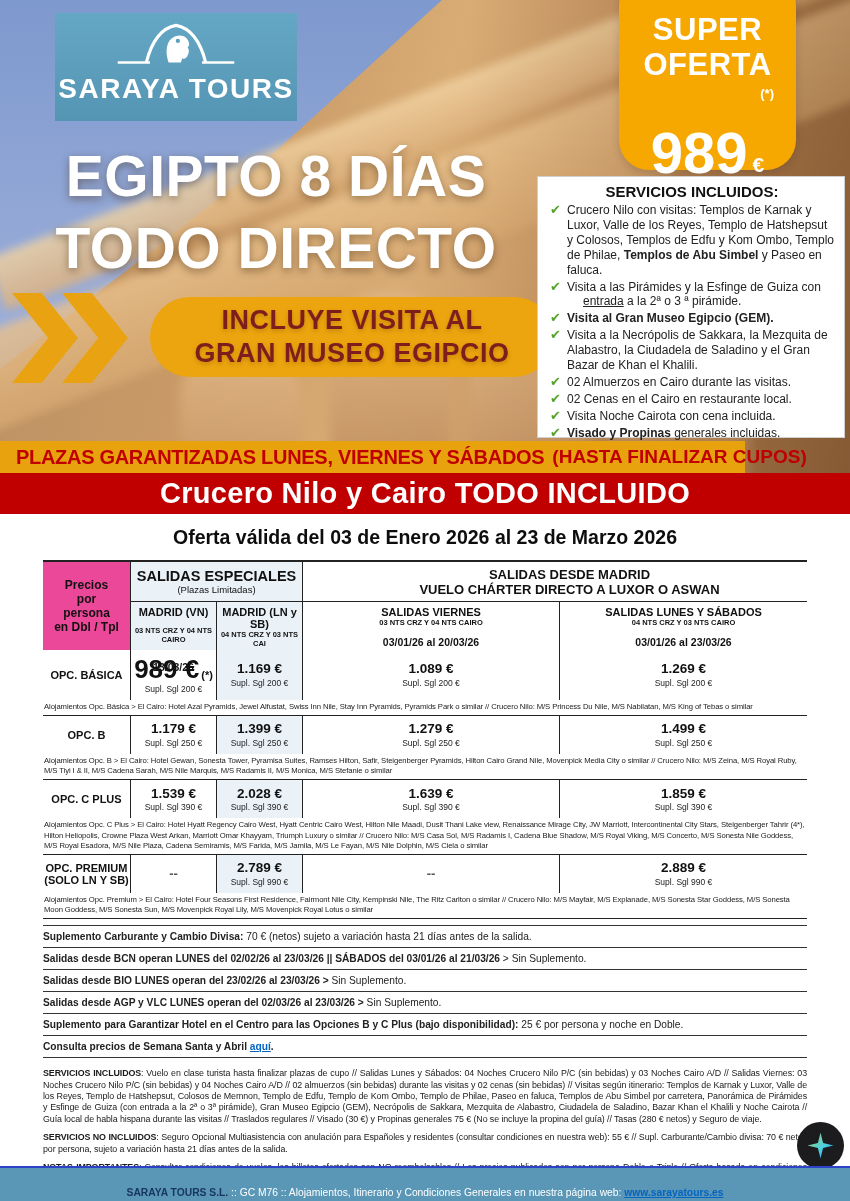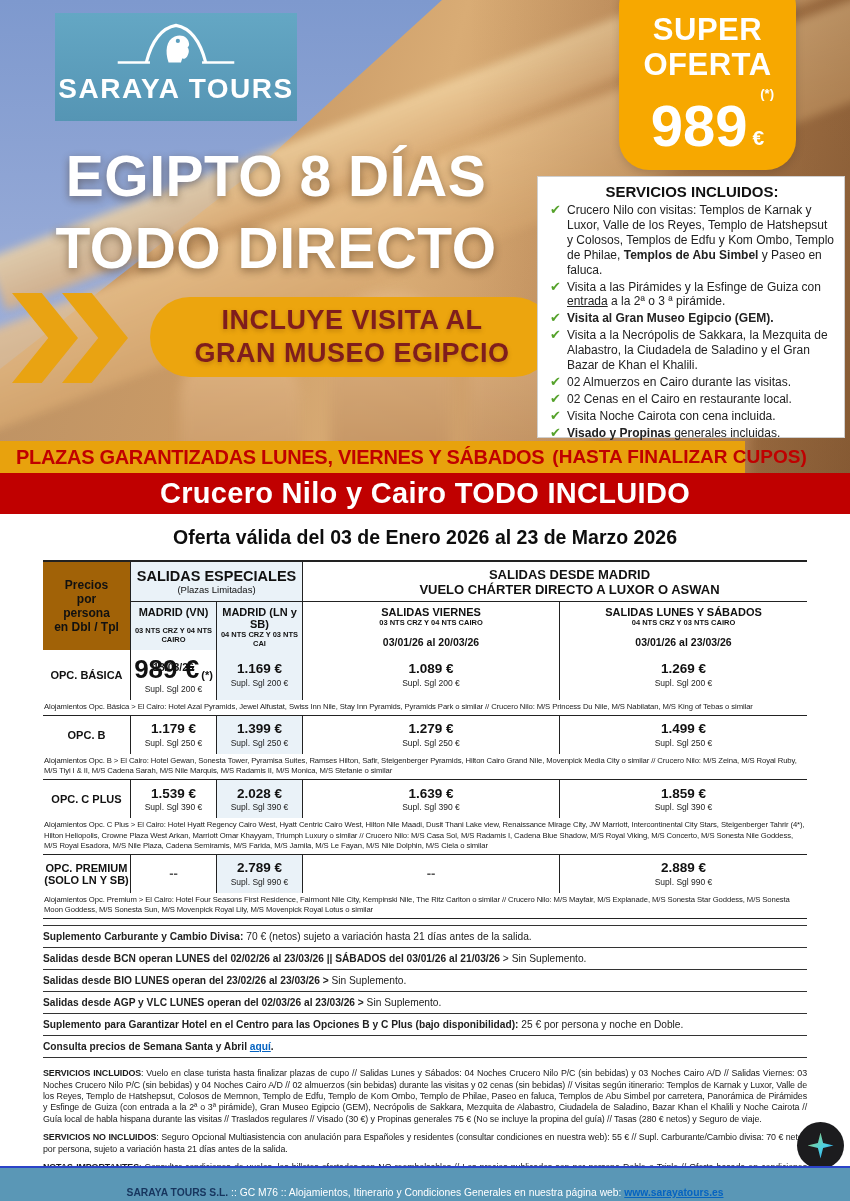--- a/index.html
+++ b/index.html
@@ -33,57 +33,57 @@
               font-weight:800;font-size:57px;line-height:72px;letter-spacing:.5px;
               text-shadow:0 3px 8px rgba(60,35,10,.45);}
 
   
   .badge{position:absolute;left:619px;top:-24px;width:177px;height:194px;background:#f7a800;
          border-radius:30px;color:#fff;text-align:center;box-sizing:border-box;padding-top:36px;
          box-shadow:0 3px 10px rgba(0,0,0,.15);}
   .badge-top{font-weight:800;font-size:31px;line-height:35px;letter-spacing:.5px;}
   .badge-star{text-align:right;padding-right:22px;font-size:13px;font-weight:700;height:16px;margin-top:4px;}
   .badge-price{display:flex;align-items:flex-end;justify-content:center;gap:5px;margin-top:-4px;}
-  .badge-num{font-size:58px;font-weight:800;line-height:.95;}
+  .badge-num{font-size:58px;font-weight:800;line-height:.95;margin-top:27px;}
   .badge-cur{font-size:21px;font-weight:700;margin-bottom:3px;}
 
   
   .chev{position:absolute;top:293px;width:66px;height:90px;background:#e9a312;
         clip-path:polygon(0 0,45% 0,100% 50%,45% 100%,0 100%,55% 50%);
         filter:drop-shadow(2px 3px 2px rgba(0,0,0,.25));}
   .c1{left:12px;} .c2{left:62px;}
   .pill{position:absolute;left:150px;top:297px;width:404px;height:80px;border-radius:40px;
         background:#eca50e;color:#7f1d1d;display:flex;flex-direction:column;align-items:center;
         justify-content:center;font-weight:800;font-size:27px;line-height:33px;letter-spacing:.5px;
         text-shadow:0 2px 4px rgba(120,70,0,.35);}
 
   
   .svcbox{position:absolute;left:537px;top:176px;width:308px;height:262px;background:#fff;
           border:1px solid #cfcfcf;box-sizing:border-box;padding:6px 10px 4px 12px;}
   .svc-title{text-align:center;font-weight:800;font-size:15px;margin-bottom:3px;}
   .svc{position:relative;padding-left:17px;margin-bottom:2px;font-size:12px;line-height:14.9px;color:#222;}
   .svc .chk{position:absolute;left:0;top:0;color:#55a22b;font-weight:900;font-size:13px;}
-  .b{font-weight:700;} .u{text-decoration:underline;}
+  .b{font-weight:700;} .u{text-decoration:underline;margin-left:16px;}
 
   
   .banner-orange{position:absolute;left:0;top:441px;width:745px;height:32px;background:#e8a20d;
                  display:flex;align-items:center;padding-left:16px;box-sizing:border-box;white-space:nowrap;}
   .banner-orange .main{color:#c00000;font-weight:800;font-size:20px;letter-spacing:-.3px;}
   .banner-orange .sub{color:#c00000;font-weight:800;font-size:19px;margin-left:8px;}
   .banner-red{position:absolute;left:0;top:473px;width:850px;height:41px;background:#c00000;
               color:#fff;font-weight:800;font-size:29px;line-height:41px;text-align:center;letter-spacing:.3px;}
 
   
   .content{position:absolute;left:0;top:514px;width:850px;}
   .validity{height:46px;line-height:46px;text-align:center;font-weight:800;font-size:19.5px;color:#0d0d0d;}
 
   
   .ptable{width:764px;margin:0 auto;display:grid;grid-template-columns:88px 86px 86px 257px 247px;
           grid-template-rows:40px 48px;grid-auto-rows:auto;border-top:2px solid #222;}
-  .t-corner{grid-row:1/3;grid-column:1;background:#a16207;border-right:1.5px solid #222;
+  .t-corner{grid-row:1/3;grid-column:1;background:#ec4899;border-right:1.5px solid #222;
             display:flex;align-items:center;justify-content:center;text-align:center;
             font-weight:700;font-size:12px;line-height:14px;white-space:pre-line;}
   .t-group{display:flex;flex-direction:column;align-items:center;justify-content:center;
            border-bottom:1.5px solid #222;text-align:center;}
   .g-special{grid-row:1;grid-column:2/4;background:#eaf2f8;border-right:1.5px solid #222;}
   .g-madrid{grid-row:1;grid-column:4/6;padding-left:29px;}
   .g-title{font-weight:800;font-size:14.5px;line-height:16px;}
   .g-sub{font-weight:400;font-size:9.5px;line-height:11px;}
   .g-madrid .g-title,.g-madrid .g-sub{font-size:13px;font-weight:800;line-height:15px;}
   .t-sub{display:flex;flex-direction:column;align-items:center;justify-content:flex-start;

